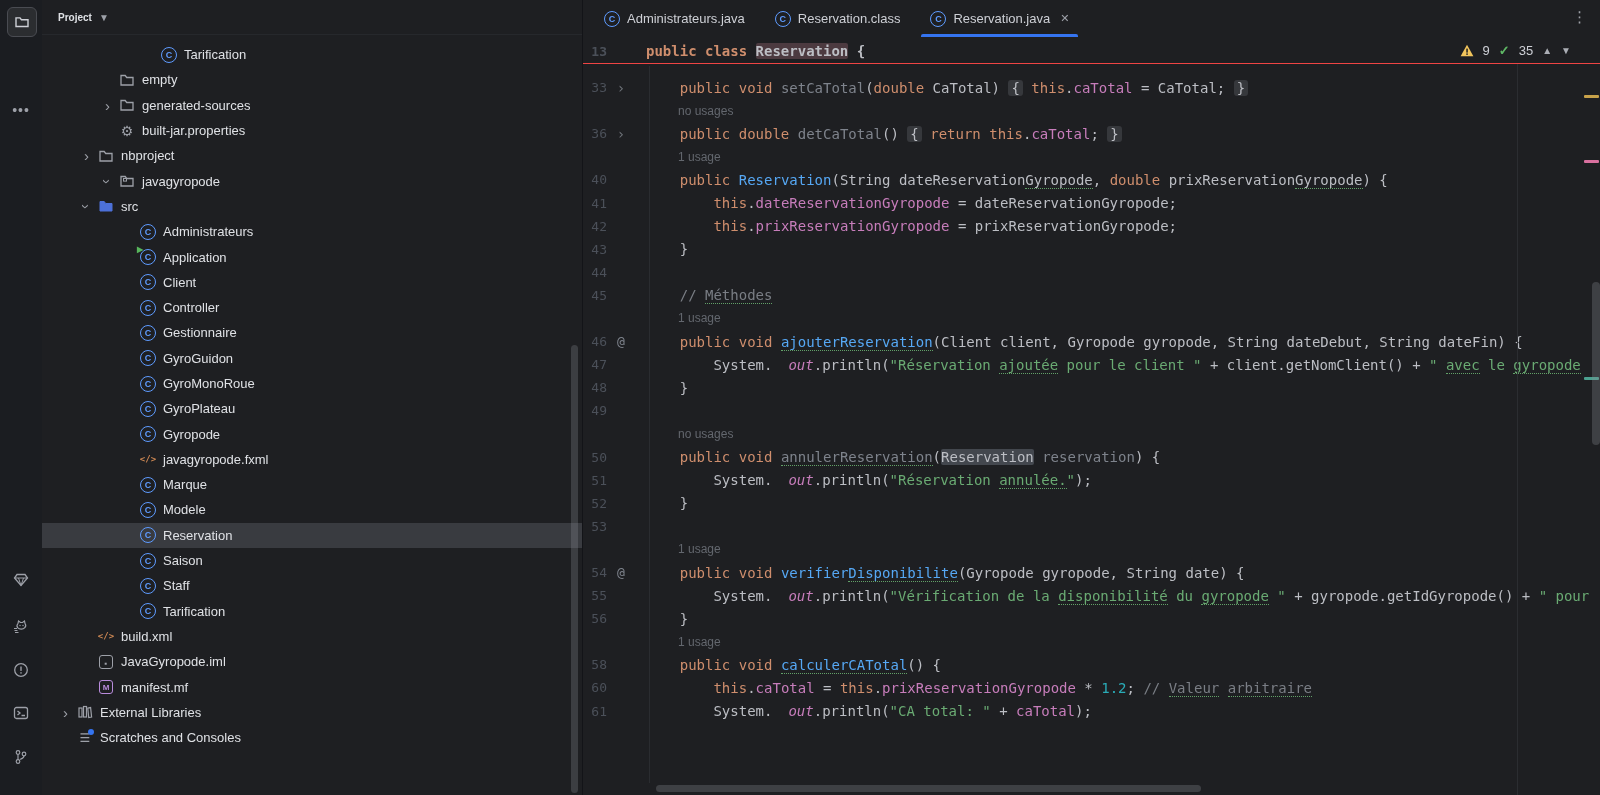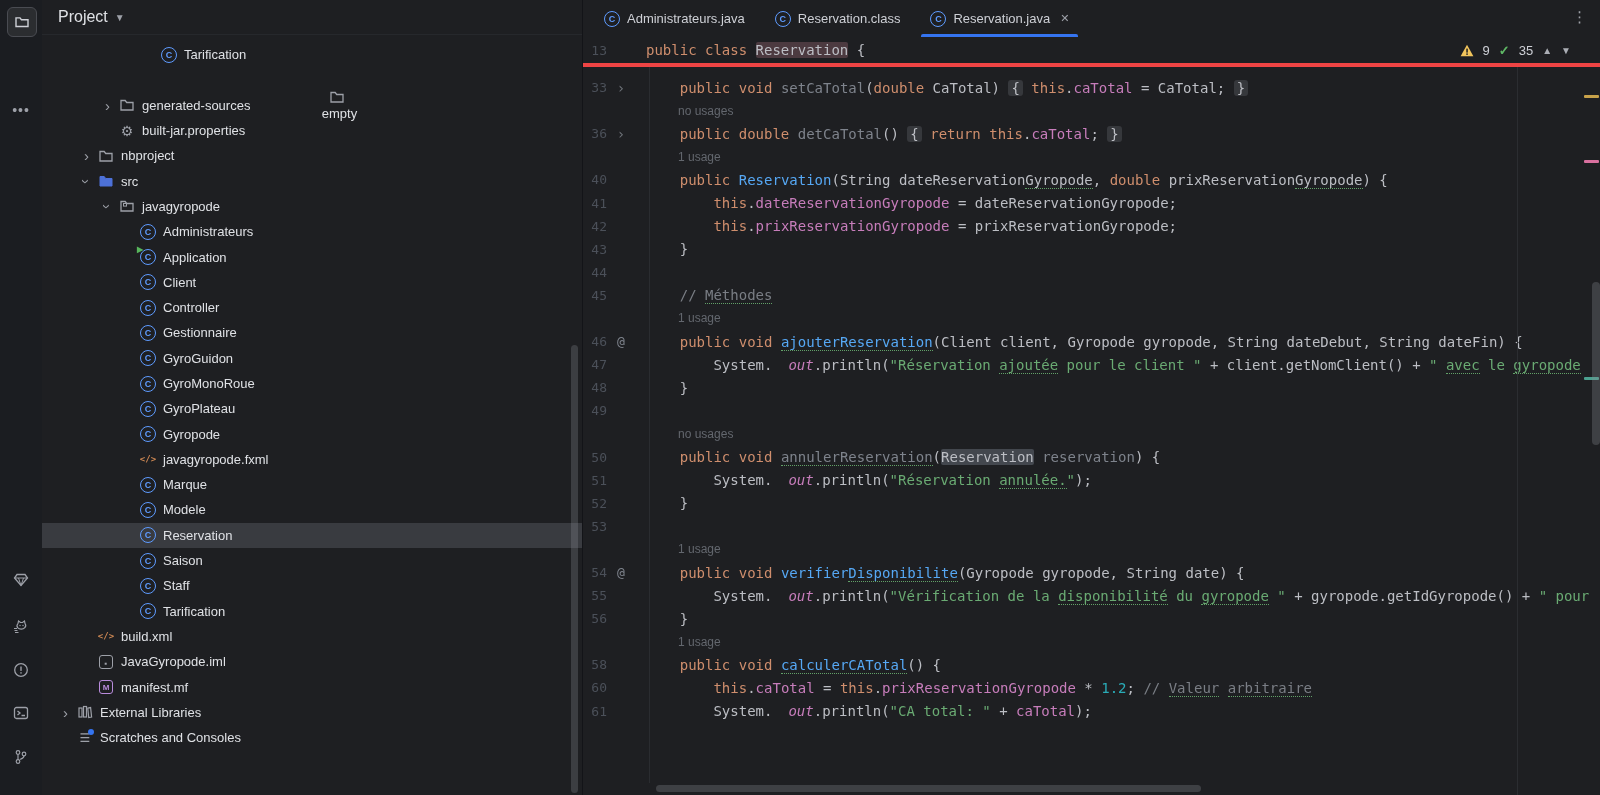--- a/index.html
+++ b/index.html
@@ -9,21 +9,21 @@
   #activity-bar{position:absolute;left:0;top:0;width:42px;height:795px;background:#1B1D21;
                 border-right:1px solid #131418;}
   .ab-btn{position:absolute;left:7px;width:28px;height:28px;display:flex;align-items:center;
           justify-content:center;border-radius:6px;color:#9DA0A8;cursor:pointer;}
   .ab-btn.active{background:#2B2D30;border:1px solid #4A4C52;}
   .ab-btn svg{display:block;}
   
   #project-panel{position:absolute;left:42px;top:0;width:540px;height:795px;background:#1E1F22;}
   #panel-header{height:34px;display:flex;align-items:center;padding-left:16px;
                 border-bottom:1px solid #26282C;}
-  #panel-title{font-size:16px;font-weight:normal;color:#DFE1E5;}
+  #panel-title{font-size:10px;font-weight:bold;color:#DFE1E5;}
   .hdr-chev{color:#9DA0A8;font-size:10px;margin-left:7px;}
   #tree{position:absolute;left:0;top:42px;right:0;}
   .trow{height:25.3px;display:flex;align-items:center;font-size:13px;color:#DFE1E5;cursor:pointer;}
   .trow.selected{background:#393B40;}
   .tchev{width:21px;text-align:center;color:#9DA0A8;font-size:15px;line-height:1;flex:0 0 21px;}
   .tchev .cv{display:inline-block;}
   .tchev .down{transform:rotate(90deg);}
   .tico{width:18px;flex:0 0 18px;display:flex;align-items:center;justify-content:center;margin-right:6px;}
   .tlabel{white-space:nowrap;}
   .ic-class{width:14px;height:14px;border:1.4px solid #5E9BFF;border-radius:50%;color:#5E9BFF;
@@ -54,21 +54,21 @@
          line-height:1;cursor:pointer;}
   
   .crow{height:23.1px;display:flex;align-items:center;overflow:hidden;}
   .gut{width:63px;flex:0 0 63px;display:flex;align-items:center;
        font-family:"DejaVu Sans Mono",monospace;}
   .gnum{width:24px;text-align:right;color:#4B5059;font-size:13px;}
   .gico{width:28px;text-align:center;color:#7E838C;font-size:13px;}
   .gico .fold{display:inline-block;font-size:14px;color:#6E7379;}
   .code{white-space:pre;font-family:"DejaVu Sans Mono",monospace;font-size:14px;color:#BCBEC4;}
   #sticky-row{position:absolute;left:0;top:37px;width:100%;height:26px;background:#1E1F22;
-              border-bottom:4px solid #ef4444;display:flex;align-items:center;z-index:3;}
+              border-bottom:1px solid #ef4444;display:flex;align-items:flex-end;z-index:3;font-weight:bold;}
   #code-lines{position:absolute;left:0;top:76px;width:100%;}
   .inlay-text{margin-left:95px;font-size:12px;color:#63676E;font-family:"Liberation Sans",sans-serif;}
   
   .k{color:#CF8E6D;} .d{color:#56A8F5;} .u{color:#7E838C;} .f{color:#C77DBB;}
   .s{color:#6AAB73;} .n{color:#2AACB8;} .c{color:#7A7E85;}
   .o{color:#C77DBB;font-style:italic;margin-left:16px;}
   .b{background:#36383C;border-radius:3px;padding:0 3px;color:#BDBFC5;}
   .sp{border-bottom:1px dotted #62A168;}
   .hlw{background:#4C3A40;border-radius:2px;}
   .hlg{background:#43474E;border-radius:2px;}
@@ -153,21 +153,21 @@
       <span class="hdr-chev">▼</span>
     </div>
     <div id="tree">
         <div class="trow" style="padding-left: 97px;">
           <span class="tchev"></span>
           <span class="tico">
             <span class="ic-class">C</span>
           </span>
           <span class="tlabel">Tarification</span>
         </div>
-        <div class="trow" style="padding-left: 55px; flex-direction: column;">
+        <div class="trow" style="padding-left: 55px;">
           <span class="tchev"></span>
           <span class="tico">
             <svg width="16" height="16" viewBox="0 0 16 16" fill="none">
               <path d="M2 13v-9.5h4.2l1.5 2H14V13z" stroke="#9DA0A8" stroke-width="1.3"></path>
             </svg>
           </span>
           <span class="tlabel">empty</span>
         </div>
         <div class="trow" style="padding-left: 55px;">
           <span class="tchev"><span class="cv">›</span></span>
@@ -186,39 +186,39 @@
           <span class="tlabel">built-jar.properties</span>
         </div>
         <div class="trow" style="padding-left: 34px;">
           <span class="tchev"><span class="cv">›</span></span>
           <span class="tico">
             <svg width="16" height="16" viewBox="0 0 16 16" fill="none">
               <path d="M2 13v-9.5h4.2l1.5 2H14V13z" stroke="#9DA0A8" stroke-width="1.3"></path>
             </svg>
           </span>
           <span class="tlabel">nbproject</span>
-        </div>
-        <div class="trow" style="padding-left: 34px;">
-          <span class="tchev"><span class="cv down">›</span></span>
-          <span class="tico">
-            <svg width="16" height="16" viewBox="0 0 16 16" fill="none">
-              <path d="M2 13v-9.5h4.2l1.5 2H14V13z" fill="#4D71D8" stroke="#4D71D8" stroke-width="1"></path>
-            </svg>
-          </span>
-          <span class="tlabel">src</span>
         </div>
         <div class="trow" style="padding-left: 55px;">
           <span class="tchev"><span class="cv down">›</span></span>
           <span class="tico">
             <svg width="16" height="16" viewBox="0 0 16 16" fill="none">
               <path d="M2 13v-9.5h4.2l1.5 2H14V13z" stroke="#9DA0A8" stroke-width="1.3"></path>
               <rect x="4.5" y="5.5" width="3" height="2.6" stroke="#9DA0A8" stroke-width="1"></rect>
             </svg>
           </span>
           <span class="tlabel">javagyropode</span>
+        </div>
+        <div class="trow" style="padding-left: 34px;">
+          <span class="tchev"><span class="cv down">›</span></span>
+          <span class="tico">
+            <svg width="16" height="16" viewBox="0 0 16 16" fill="none">
+              <path d="M2 13v-9.5h4.2l1.5 2H14V13z" fill="#4D71D8" stroke="#4D71D8" stroke-width="1"></path>
+            </svg>
+          </span>
+          <span class="tlabel">src</span>
         </div>
         <div class="trow" style="padding-left: 76px;">
           <span class="tchev"></span>
           <span class="tico">
             <span class="ic-class">C</span>
           </span>
           <span class="tlabel">Administrateurs</span>
         </div>
         <div class="trow" style="padding-left: 76px;">
           <span class="tchev"></span>

